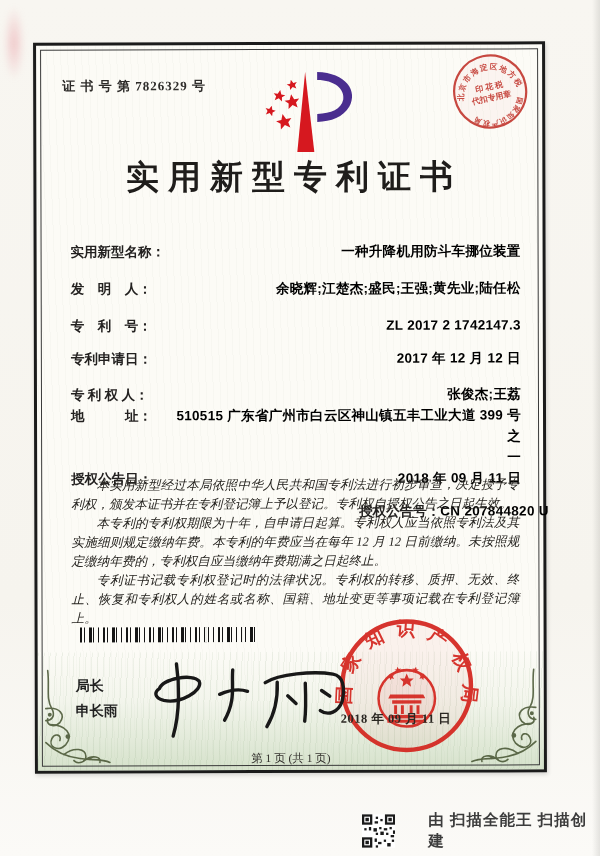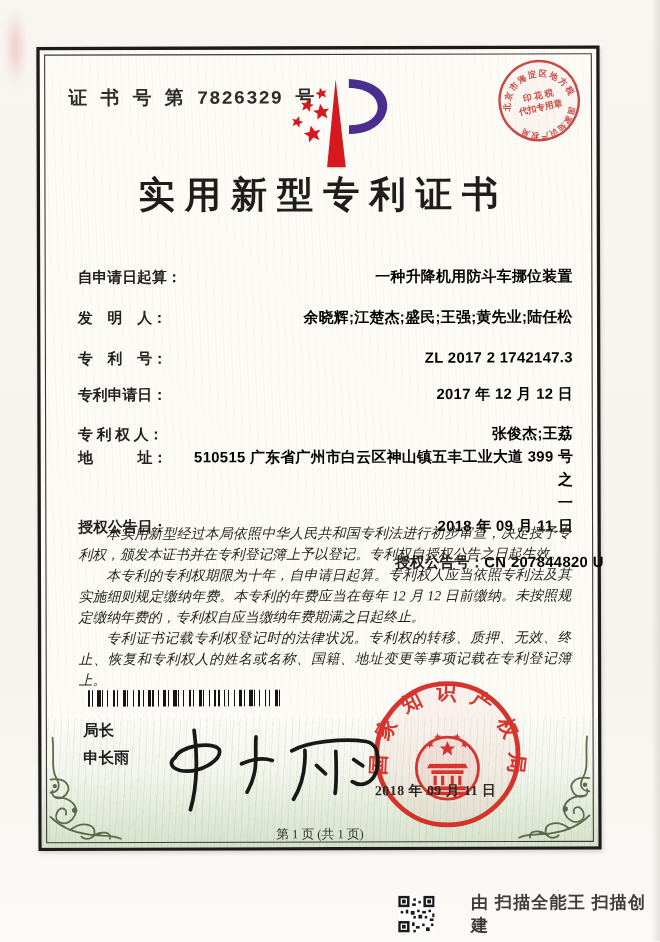--- a/index.html
+++ b/index.html
@@ -19,21 +19,21 @@
     background:#fcfbf6;border:3px solid #1b1b1b;transform:rotate(-0.15deg);
     box-shadow:1px 2px 4px rgba(0,0,0,.15);
   }
   .cert::before{content:"";position:absolute;inset:4px;border:1px solid #3a3a3a;pointer-events:none;z-index:5;}
   .band{position:absolute;left:0;right:0;bottom:0;height:118px;
     background:
       repeating-linear-gradient(93deg,rgba(120,155,110,.10) 0 1px,rgba(120,155,110,0) 1px 6px),
       linear-gradient(to top,rgba(182,205,168,.55),rgba(182,205,168,.12) 60%,rgba(182,205,168,0));}
   .texture{position:absolute;inset:0;background:repeating-linear-gradient(88deg,rgba(160,170,150,.05) 0 1px,transparent 1px 7px);pointer-events:none;}
 
-  .cert-no{position:absolute;left:26px;top:32px;font-size:17px;font-weight:600;color:#2e2c2a;letter-spacing:1px;font-family:Liberation Mono, monospace;}
+  .cert-no{position:absolute;left:26px;top:32px;font-size:13px;font-weight:600;color:#2e2c2a;letter-spacing:1px;}
 
   .stamp{position:absolute;left:414px;top:7px;width:80px;height:80px;transform:rotate(-12deg);opacity:.88;}
   .logo{position:absolute;left:212px;top:24px;width:112px;height:86px;}
 
   .title{position:absolute;left:0;right:0;top:110px;text-align:center;
     font-size:33px;font-weight:700;letter-spacing:9px;text-indent:9px;color:#1f1d1b;}
 
   .fields{position:absolute;left:34px;top:192px;width:450px;font-size:13.5px;line-height:21px;}
   .frow{display:flex;align-items:flex-start;}
   .flabel{flex:0 0 93px;font-weight:700;color:#232120;white-space:nowrap;}
@@ -45,21 +45,21 @@
 
   .paras{position:absolute;left:34px;top:431px;width:448px;font-size:12.6px;line-height:19px;
     text-align:justify;color:#25231f;font-style:italic;}
   .paras p{margin:0;text-indent:2em;}
 
   .barcode{position:absolute;left:42px;top:582px;width:178px;height:15px;
     background:
       repeating-linear-gradient(90deg,transparent 0 14px,rgba(252,251,246,.95) 14px 16px,transparent 16px 37px),
       repeating-linear-gradient(90deg,#151515 0 2px,#fdfcf8 2px 4px,#151515 4px 5px,#fdfcf8 5px 9px,#151515 9px 12px,#fdfcf8 12px 13px,#151515 13px 14px,#fdfcf8 14px 18px,#151515 18px 19px,#fdfcf8 19px 23px);}
 
-  .director{position:absolute;left:38px;top:606px;font-family:"Liberation Sans","DejaVu Sans",sans-serif;
+  .director{position:absolute;left:38px;top:628px;font-family:"Liberation Sans","DejaVu Sans",sans-serif;
     font-weight:700;font-size:14px;line-height:25px;color:#222;z-index:4;}
   .signature{position:absolute;left:100px;top:604px;width:230px;height:95px;z-index:4;}
 
   .seal{position:absolute;left:296px;top:568px;width:146px;height:146px;opacity:.93;z-index:3;}
   .seal-date{position:absolute;left:303px;top:666px;width:160px;z-index:4;
     font-size:12.5px;font-weight:700;color:#2a2722;letter-spacing:.5px;}
   .page-info{position:absolute;left:0;right:0;top:706px;text-align:center;font-size:11.5px;color:#33312d;z-index:6;}
 
   .flourish{position:absolute;bottom:4px;width:74px;height:98px;z-index:4;}
   .flourish.bl{left:2px;}
@@ -108,21 +108,21 @@
       <use href="#st" transform="translate(36,53) scale(0.82) rotate(-12)"></use>
     </g>
     <polygon points="57,3 66,83 49,83" fill="#d6181f"></polygon>
     <path d="M69,83 L69,3 C98,4 110,22 101,38 C95,48 83,53 69,53 L69,45 C83,45 93,40 95,31 C97,20 86,11 69,11 Z" fill="#4a2d8f"></path>
   </svg>
 
   <div class="title">实用新型专利证书</div>
 
   <div class="fields">
     <div class="frow mt4">
-      <span class="flabel">自申请日起算：</span>
+      <span class="flabel">实用新型名称：</span>
       <span class="fvalue">一种升降机用防斗车挪位装置</span>
     </div>
     <div class="frow mt16">
       <span class="flabel">发　明　人：</span>
       <span class="fvalue">余晓辉;江楚杰;盛民;王强;黄先业;陆任松</span>
     </div>
     <div class="frow mt16">
       <span class="flabel">专　利　号：</span>
       <span class="fvalue">ZL 2017 2 1742147.3</span>
     </div>

